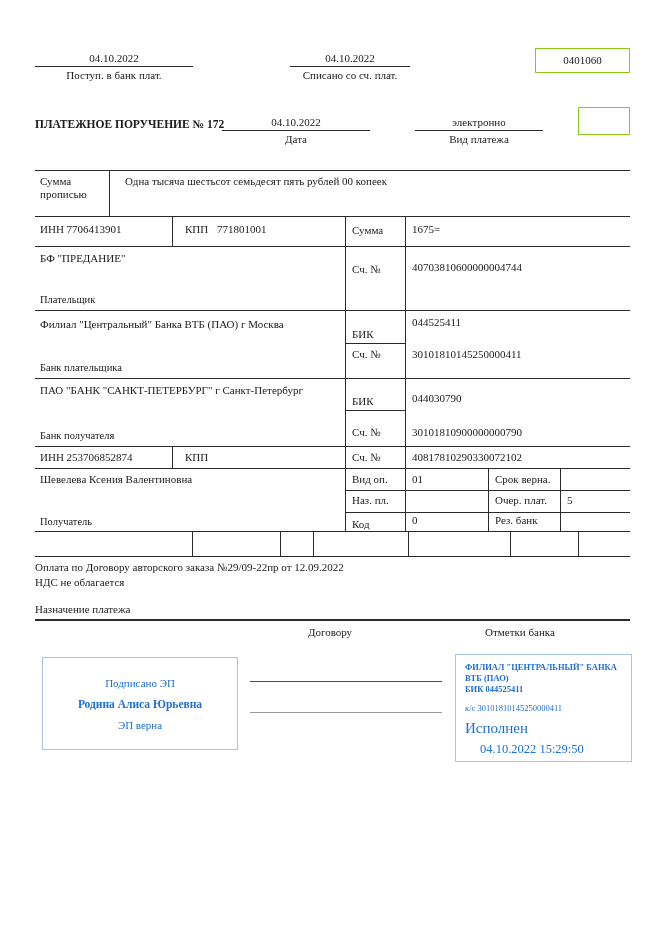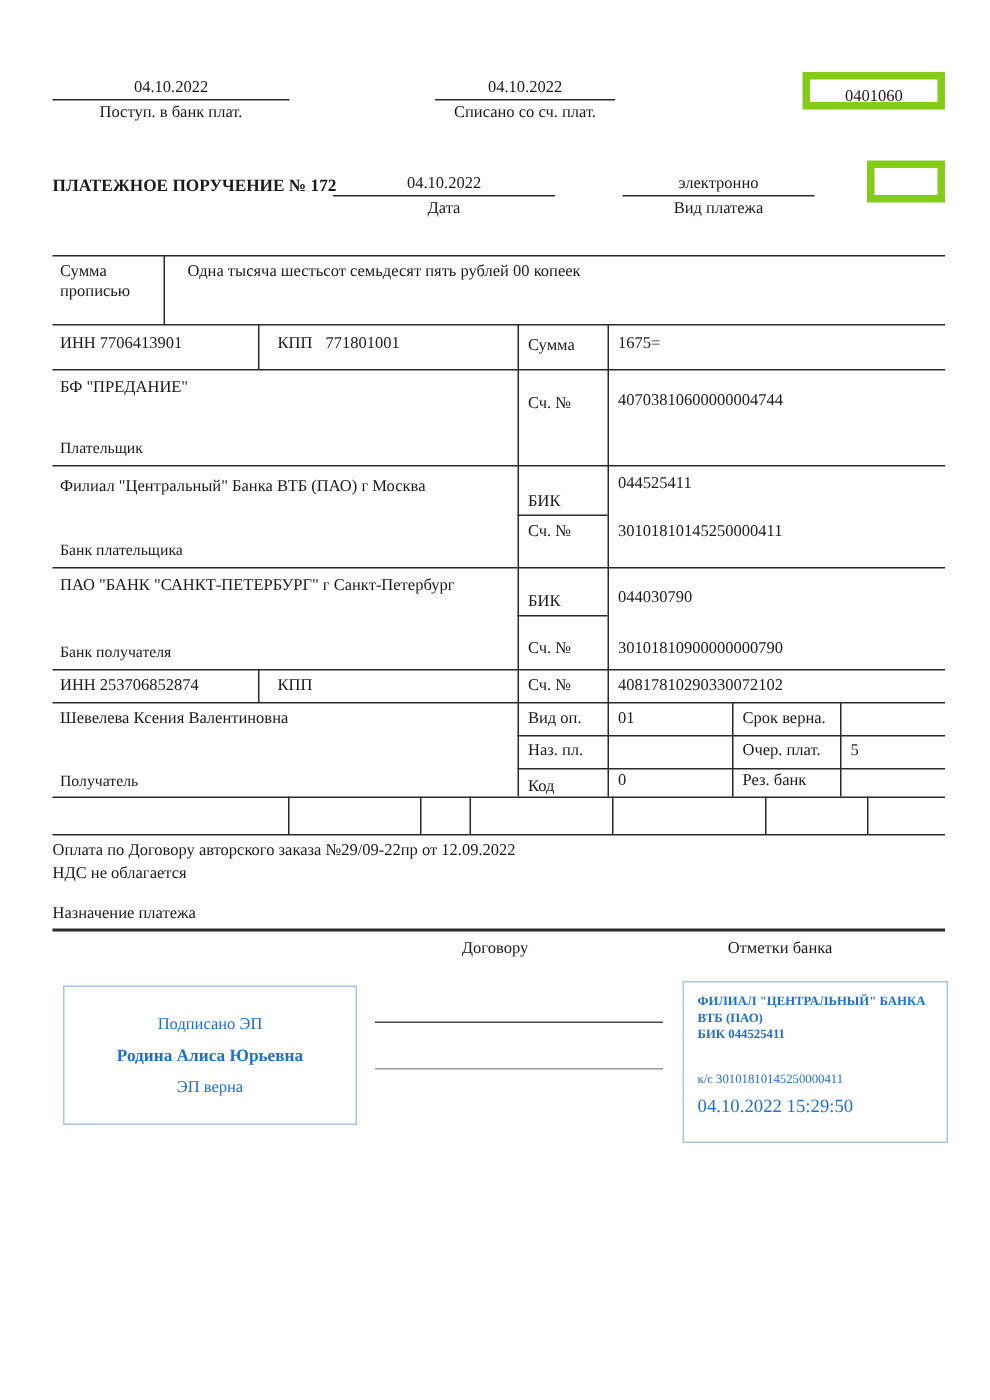--- a/index.html
+++ b/index.html
@@ -13,42 +13,42 @@
   }
   .abs { position: absolute; }
   .t { font-size: 11px; line-height: 1.2; white-space: nowrap; }
   .small { font-size: 10.5px; }
   .bold { font-weight: bold; }
   .center { text-align: center; }
   .pre { white-space: pre-line; }
   
   .hline { position: absolute; height: 0; border-top: 1px solid #2a2a2a; }
   .vline { position: absolute; width: 0; border-left: 1px solid #2a2a2a; }
-  .box { position: absolute; border: 5px solid #84cc16; }
+  .box { position: absolute; border: 1px solid #84cc16; }
   
   .field { position: absolute; text-align: center; }
   .field .val { font-size: 11px; display: block; padding-bottom: 2px; border-bottom: 1px solid #2a2a2a; }
   .field .cap { font-size: 11px; display: block; padding-top: 2px; }
   .sig-stamp {
     position: absolute; left: 42px; top: 657px; width: 196px; height: 93px;
     border: 1px solid #A6C4E4;
     display: flex; flex-direction: column; justify-content: center; align-items: center;
     gap: 9px; text-align: center;
   }
   .sig-stamp .l1, .sig-stamp .l3 { font-size: 11px; color: #1E6FD0; }
   .sig-stamp .l2 { font-size: 11.5px; font-weight: bold; color: #1E6FD0; }
   .bank-stamp {
     position: absolute; left: 455px; top: 654px; width: 177px; height: 108px;
     border: 1px solid #A6C4E4; padding: 7px 9px; color: #1E6FD0;
   }
   .bank-stamp .bn  { font-size: 8.5px; font-weight: bold; line-height: 1.3; }
   .bank-stamp .bk  { font-size: 8.5px; font-weight: bold; line-height: 1.3; }
-  .bank-stamp .cr  { font-size: 8.5px; line-height: 1.3; margin-top: 19px; }
+  .bank-stamp .cr  { font-size: 8.5px; line-height: 1.3; margin-top: 8px; }
   .bank-stamp .st  { font-size: 15px; margin-top: 6px; }
-  .bank-stamp .dt  { font-size: 12.5px; margin-top: 5px; }
+  .bank-stamp .dt  { font-size: 12.5px; margin-top: 5px; margin-left: 15px; }
   .sigline { position: absolute; height: 0; }
 </style>
 </head>
 <body>
 
 <div class="field" style="left:35px; top:52px; width:158px;">
   <span class="val">04.10.2022</span>
   <span class="cap">Поступ. в банк плат.</span>
 </div>
 <div class="field" style="left:290px; top:52px; width:120px;">
@@ -160,14 +160,15 @@
   <div class="l3">ЭП верна</div>
 </div>
 
 <div class="sigline" style="left:250px; top:681px; width:192px; border-top:1.5px solid #4a4a4a;"></div>
 <div class="sigline" style="left:250px; top:712px; width:192px; border-top:1.5px solid #9a9a9a;"></div>
 
 <div class="bank-stamp">
   <div class="bn">ФИЛИАЛ "ЦЕНТРАЛЬНЫЙ" БАНКА ВТБ (ПАО)</div>
   <div class="bk">БИК 044525411</div>
   <div class="cr">к/с 30101810145250000411</div>
+  <div class="st">Исполнен</div>
   <div class="dt">04.10.2022 15:29:50</div>
 </div>
 
 </body></html>

